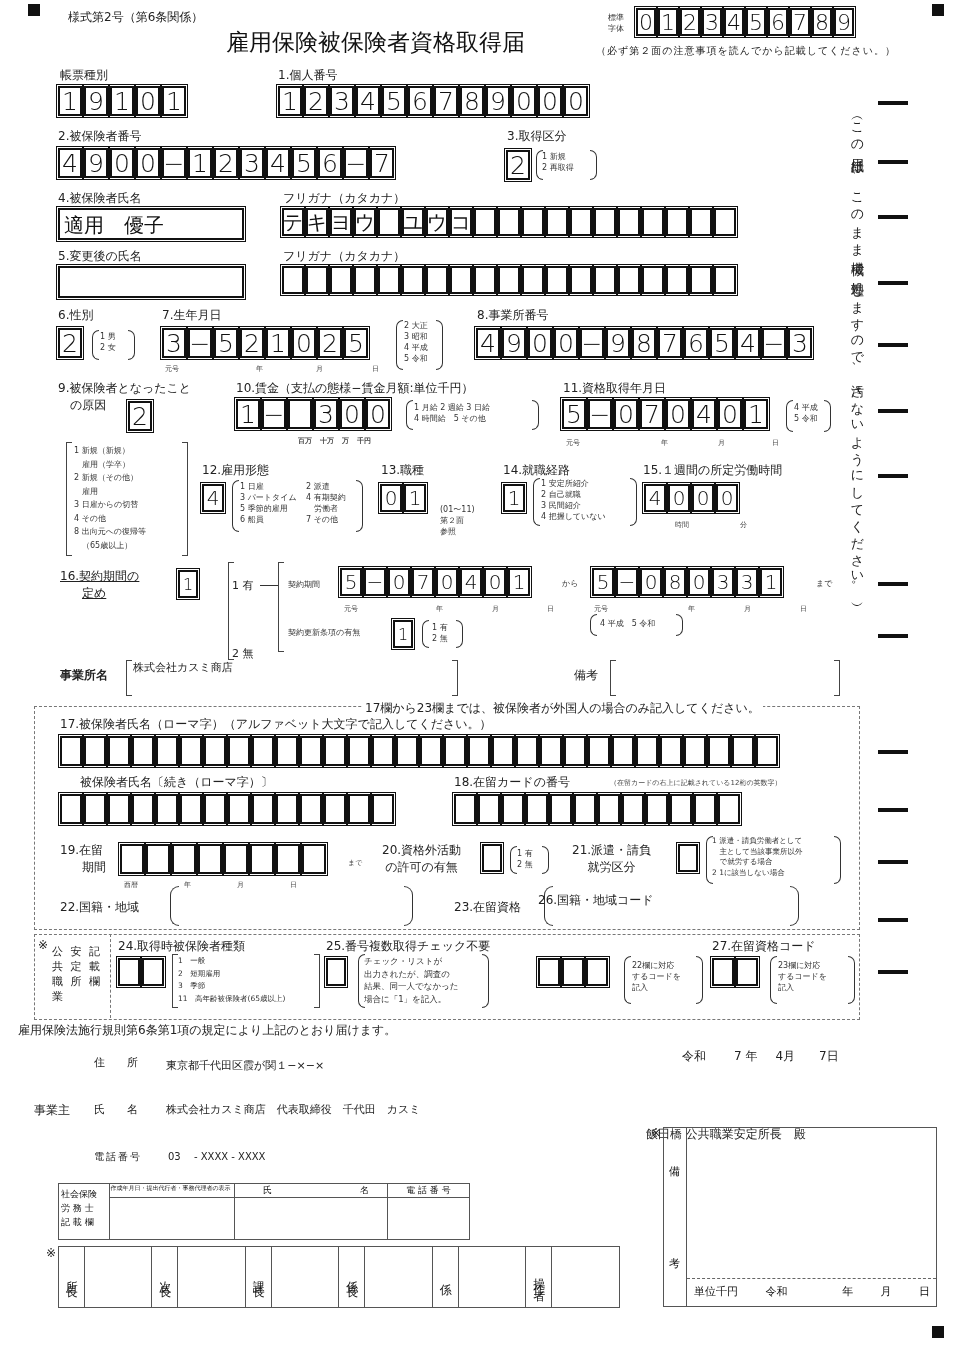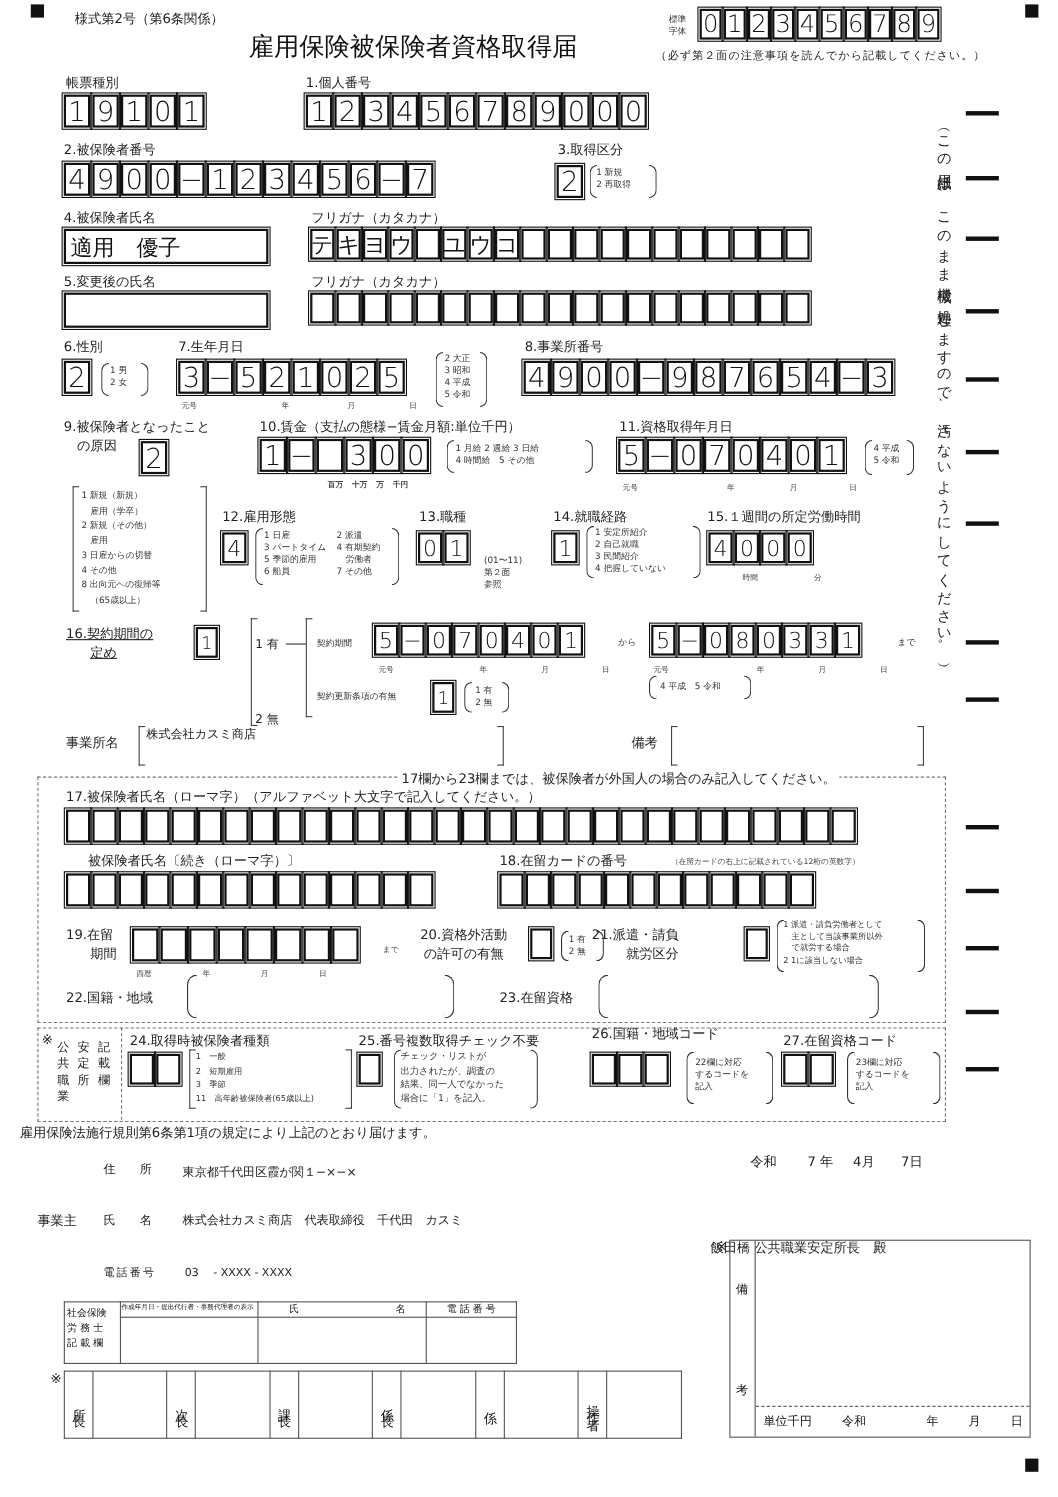--- a/index.html
+++ b/index.html
@@ -373,21 +373,21 @@
 <div class="bracket r" style="left:676px;top:614px;width:6px;height:20px;"></div>
 <div class="small" style="left:288px;top:627px;">契約更新条項の有無</div>
 <div class="inputbox cell c-xs" style="left:393px;top:620px;">1</div>
 <div class="bracket l" style="left:422px;top:620px;width:6px;height:26px;"></div>
 <div class="small" style="left:432px;top:622px;">
     <div>1 有</div>
     <div>2 無</div>
   </div>
 <div class="bracket r" style="left:456px;top:620px;width:6px;height:26px;"></div>
 
-<div class="lbl" style="left:60px;top:667px;">事業所名</div>
+<div class="lbl" style="left:60px;top:667px;font-weight:bold;">事業所名</div>
 <div class="sqbr-l" style="left:126px;top:660px;height:34px;"></div>
 <div class="lbl" style="left:133px;top:660px;font-size:11px;">株式会社カスミ商店</div>
 <div class="sqbr-r" style="left:452px;top:660px;height:34px;"></div>
 <div class="lbl" style="left:574px;top:667px;">備考</div>
 <div class="sqbr-l" style="left:610px;top:660px;height:34px;"></div>
 <div class="abs" style="left:616px;top:662px;width:218px;height:30px;"></div>
 <div class="sqbr-r" style="left:834px;top:660px;height:34px;"></div>
 
 <div class="dash" style="left:34px;top:706px;width:824px;height:222px;"></div>
 <div class="lbl" style="left:362px;top:700px;font-size:12px;background:#fff;padding:0 3px;">17欄から23欄までは、被保険者が外国人の場合のみ記入してください。</div>
@@ -480,21 +480,21 @@
     <div>の許可の有無</div>
   </div>
 <div class="inputbox cell c-xs" style="left:482px;top:844px;"></div>
 <div class="bracket l" style="left:510px;top:846px;width:6px;height:26px;"></div>
 <div class="small" style="left:517px;top:848px;">
     <div>1 有</div>
     <div>2 無</div>
   </div>
 <div class="bracket r" style="left:542px;top:846px;width:6px;height:26px;"></div>
 
-<div class="lbl" style="left:538px;top:842px;text-align:right;">
+<div class="lbl" style="left:572px;top:842px;text-align:center;">
     <div>21.派遣・請負</div>
     <div>就労区分</div>
   </div>
 <div class="inputbox cell c-xs" style="left:678px;top:844px;"></div>
 <div class="bracket l" style="left:706px;top:836px;width:6px;height:46px;"></div>
 <div class="small" id="dispatch-opts" style="left:712px;top:836px;font-size:7.5px;line-height:10.5px;">
     <div>1 派遣・請負労働者として</div>
     <div>　主として当該事業所以外</div>
     <div>　で就労する場合</div>
     <div>2 1に該当しない場合</div>
@@ -537,21 +537,21 @@
 <div class="inputbox cell c-xs" style="left:326px;top:958px;"></div>
 <div class="bracket l" style="left:358px;top:954px;width:6px;height:52px;"></div>
 <div class="small" id="check-opts" style="left:364px;top:955px;line-height:12.5px;font-size:8.5px;">
     <div>チェック・リストが</div>
     <div>出力されたが、調査の</div>
     <div>結果、同一人でなかった</div>
     <div>場合に「1」を記入。</div>
   </div>
 <div class="bracket r" style="left:482px;top:954px;width:6px;height:52px;"></div>
 
-<div class="lbl" style="left:538px;top:892px;margin-top:40px;">26.国籍・地域コード</div>
+<div class="lbl" style="left:538px;top:892px;">26.国籍・地域コード</div>
 <div class="boxrow" id="ncode-boxes" style="left:538px;top:958px;">
     <div class="cell c-xs" style="width: 22px; height: 28px;"></div>
     <div class="cell c-xs" style="width: 22px; height: 28px;"></div>
     <div class="cell c-xs" style="width: 22px; height: 28px;"></div>
   </div>
 <div class="bracket l" style="left:624px;top:956px;width:6px;height:46px;"></div>
 <div class="small" id="ncode-note" style="left:632px;top:960px;">
     <div>22欄に対応</div>
     <div>するコードを</div>
     <div>記入</div>

